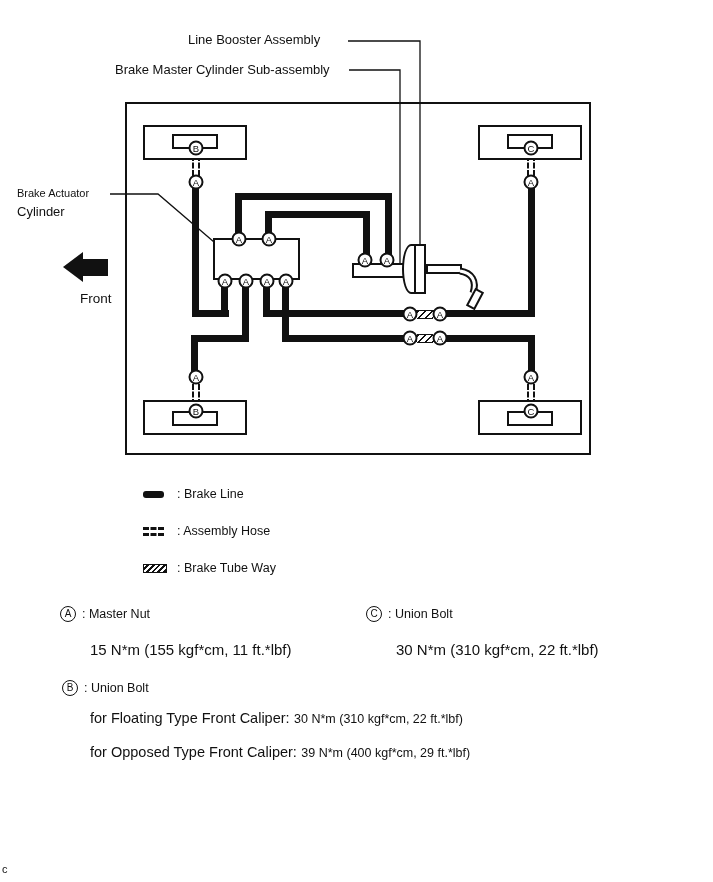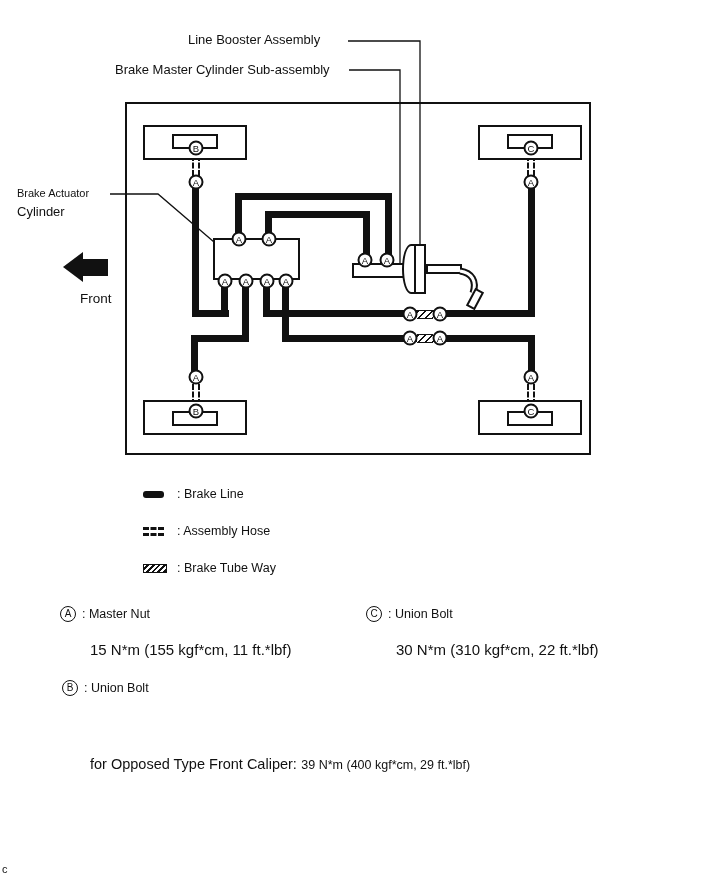--- a/index.html
+++ b/index.html
@@ -172,20 +172,24 @@
   <div class="spec-row" style="left:366px;top:606px;">
     <span class="spec-circ">C</span>
     <span>: Union Bolt</span>
   </div>
   <div class="spec-torque" style="left:396px;top:641px;">30 N*m (310 kgf*cm, 22 ft.*lbf)</div>
 
   <div class="spec-row" style="left:62px;top:680px;">
     <span class="spec-circ">B</span>
     <span>: Union Bolt</span>
   </div>
-  <div class="big-small" style="left:90px;top:743px;margin-top:12px;">
+  <div class="big-small" style="left:90px;top:709px;">
+    <span class="big">for Floating Type Front Caliper:</span>
+    <span class="small">30 N*m (310 kgf*cm, 22 ft.*lbf)</span>
+  </div>
+  <div class="big-small" style="left:90px;top:743px;">
     <span class="big">for Opposed Type Front Caliper:</span>
     <span class="small">39 N*m (400 kgf*cm, 29 ft.*lbf)</span>
   </div>
 
   <div class="txt" style="left:2px;top:863px;font-size:11px;">c</div>
 
 </div>
 
 </body></html>

